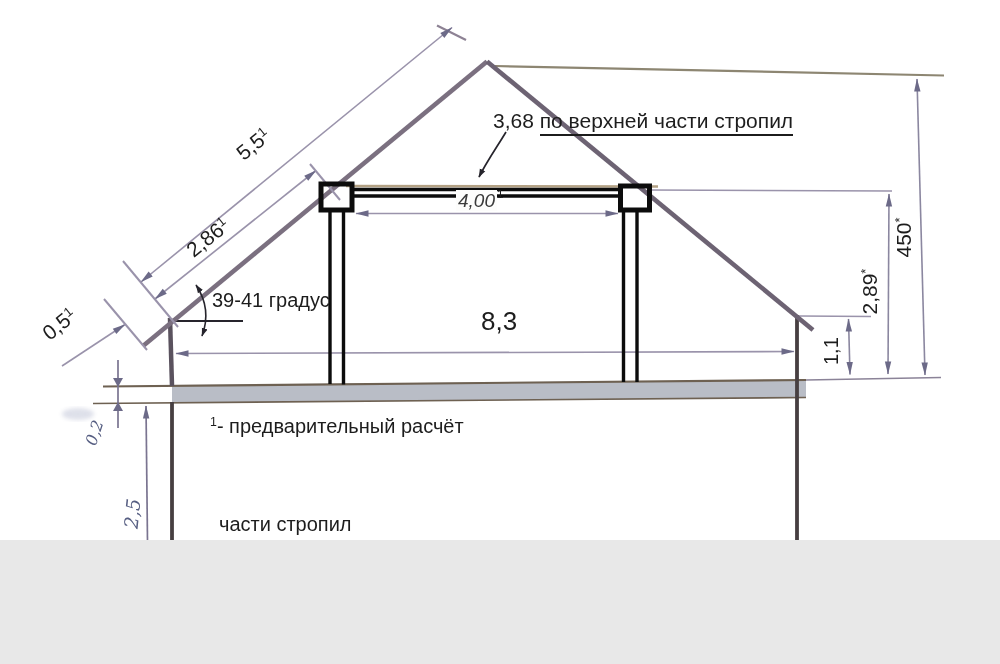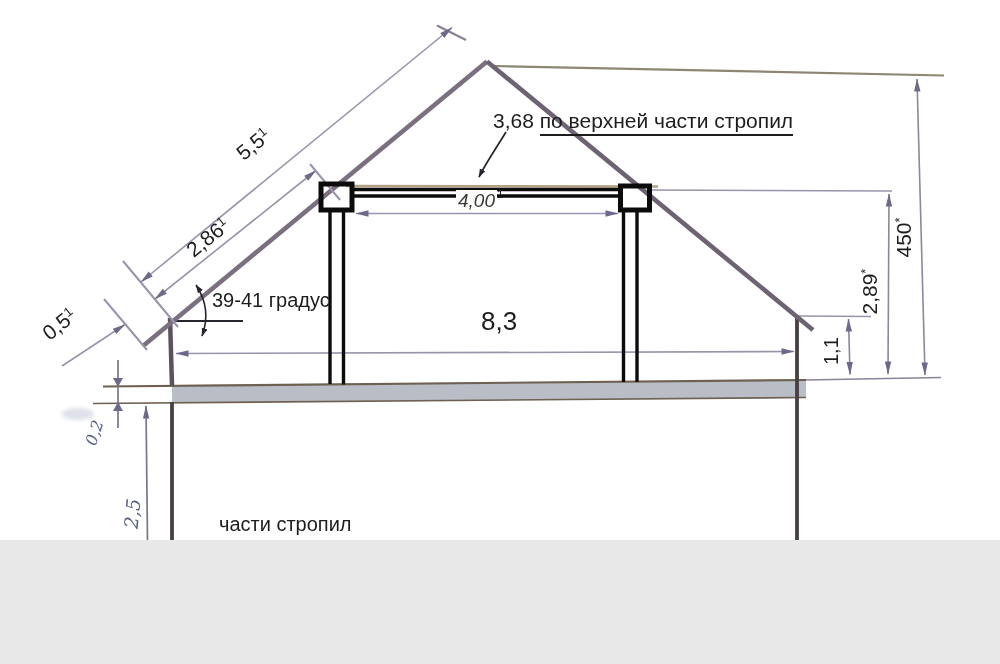--- a/index.html
+++ b/index.html
@@ -153,17 +153,20 @@
   <div class="lbl rot" style="left:869px;top:304px;font-size:21px;transform:rotate(-90deg);">
     <span>2,89</span><span class="sup">*</span>
   </div>
 
   <div class="lbl rot" style="left:831px;top:355px;font-size:20px;transform:rotate(-90deg);">1,1</div>
 
   <div class="lbl hw rot" style="left:91px;top:437px;font-size:16px;transform:rotate(-72deg);">0,2</div>
 
   <div class="lbl hw rot" style="left:131px;top:519px;font-size:19px;transform:rotate(-84deg);">2,5</div>
 
+  <div class="lbl" style="left:210px;top:416px;font-size:20px;">
+    <span class="sup">1</span><span>- предварительный расчёт</span>
+  </div>
 
 
   <div class="lbl" style="left:219px;top:490px;font-size:20px;margin-top:24px;">части стропил</div>
 
 </div>
 
 </body></html>

